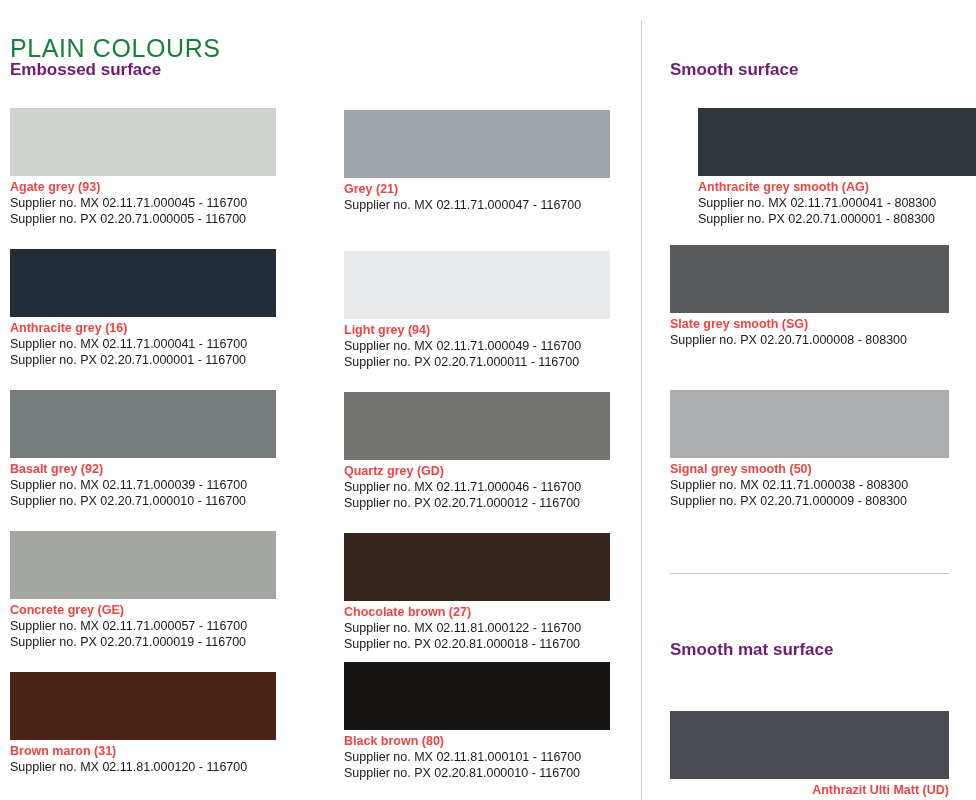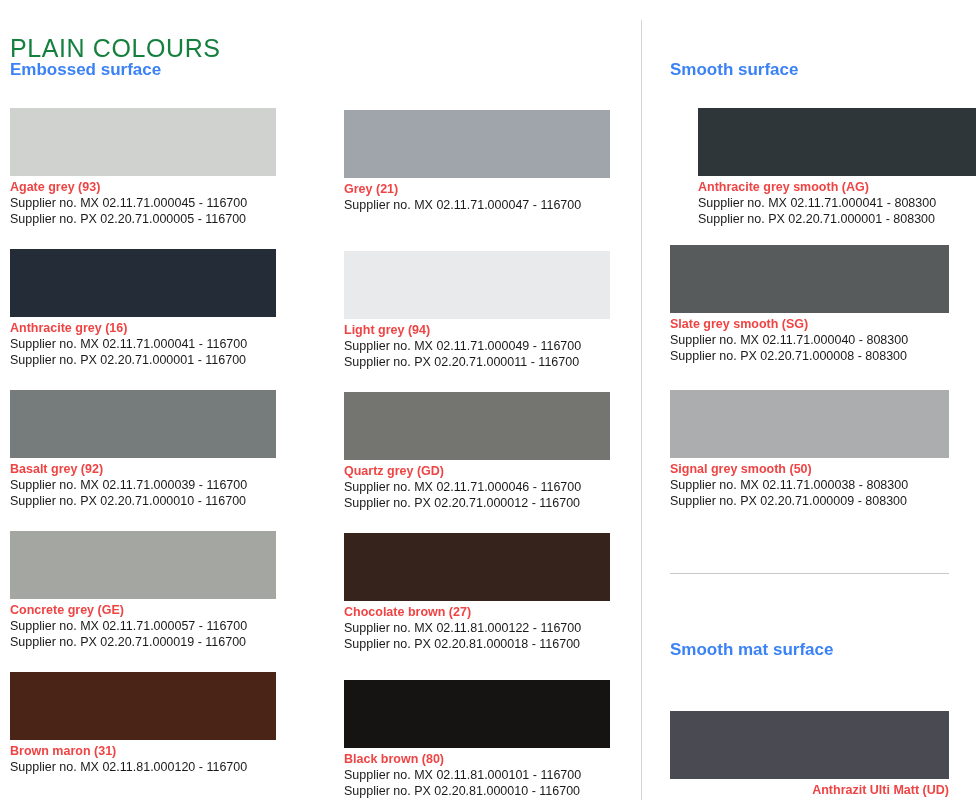--- a/index.html
+++ b/index.html
@@ -24,21 +24,21 @@
     font-size: 25px;
     font-weight: normal;
     letter-spacing: 0.6px;
     color: #15803d;
     line-height: 1.1;
     white-space: nowrap;
   }
   .surface-heading {
     font-size: 17px;
     font-weight: bold;
-    color: #3b82f6;
+    color: #701a75;
     line-height: 1.1;
     white-space: nowrap;
   }
   #embossed-heading {
     position: absolute;
     left: 10px;
     top: 61px;
   }
   #smooth-heading {
     position: absolute;
@@ -185,21 +185,21 @@
       </div>
     </div>
     <div class="swatch-entry" style="top: 533px;">
       <div class="swatch-chip" style="background: rgb(53, 35, 28);"></div>
       <div class="swatch-info">
         <div class="swatch-name">Chocolate brown (27)</div>
         <div class="swatch-supplier">Supplier no. MX 02.11.81.000122 - 116700</div>
         <div class="swatch-supplier">Supplier no. PX 02.20.81.000018 - 116700</div>
       </div>
     </div>
-    <div class="swatch-entry" style="top: 680px;">
+    <div class="swatch-entry" style="top: 662px;">
       <div class="swatch-chip" style="background: rgb(22, 20, 18);"></div>
       <div class="swatch-info">
         <div class="swatch-name">Black brown (80)</div>
         <div class="swatch-supplier">Supplier no. MX 02.11.81.000101 - 116700</div>
         <div class="swatch-supplier">Supplier no. PX 02.20.81.000010 - 116700</div>
       </div>
     </div>
   </div>
 <div id="column-3" class="column">
     <div class="swatch-entry" style="top: 108px; margin-left: 28px;">
@@ -207,21 +207,20 @@
       <div class="swatch-info">
         <div class="swatch-name">Anthracite grey smooth (AG)</div>
         <div class="swatch-supplier">Supplier no. MX 02.11.71.000041 - 808300</div>
         <div class="swatch-supplier">Supplier no. PX 02.20.71.000001 - 808300</div>
       </div>
     </div>
     <div class="swatch-entry" style="top: 245px;">
       <div class="swatch-chip" style="background: rgb(88, 91, 92);"></div>
       <div class="swatch-info">
         <div class="swatch-name">Slate grey smooth (SG)</div>
-        <div class="swatch-supplier">Supplier no. MX 02.11.71.000040 - 808300</div>
         <div class="swatch-supplier">Supplier no. PX 02.20.71.000008 - 808300</div>
       </div>
     </div>
     <div class="swatch-entry" style="top: 390px;">
       <div class="swatch-chip" style="background: rgb(172, 173, 175);"></div>
       <div class="swatch-info">
         <div class="swatch-name">Signal grey smooth (50)</div>
         <div class="swatch-supplier">Supplier no. MX 02.11.71.000038 - 808300</div>
         <div class="swatch-supplier">Supplier no. PX 02.20.71.000009 - 808300</div>
       </div>

